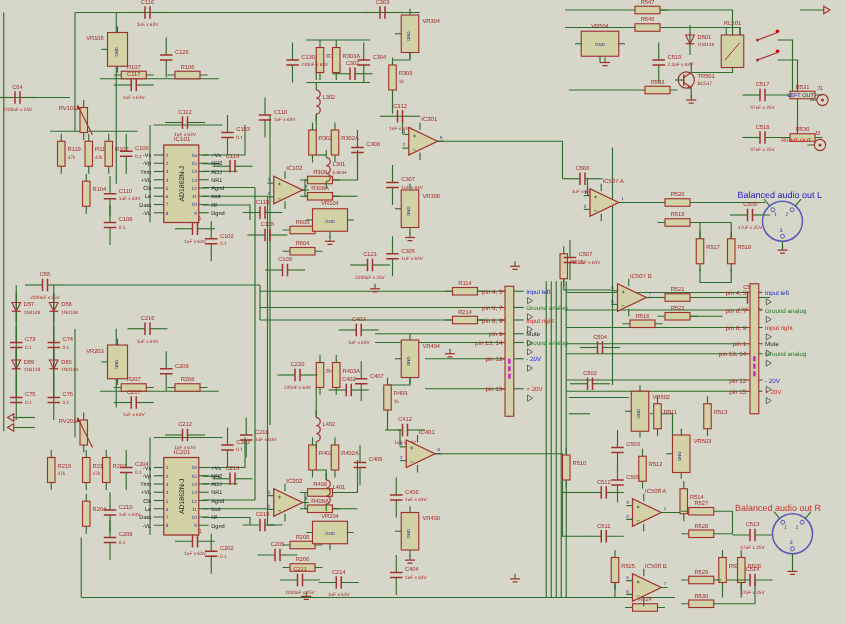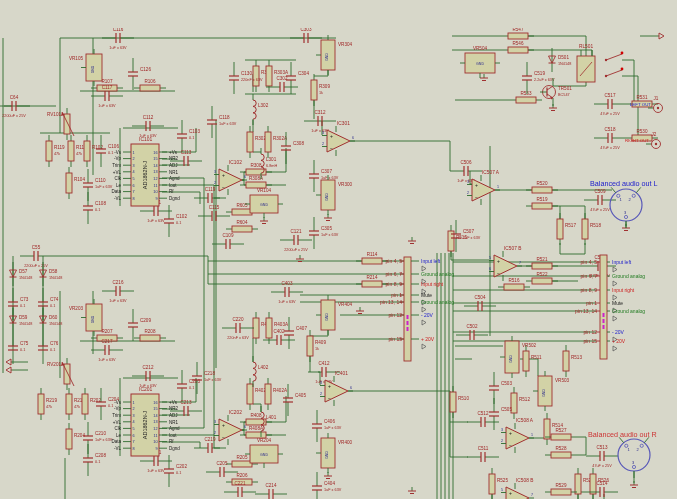--- a/index.html
+++ b/index.html
@@ -1,18 +1,18 @@
 <!DOCTYPE html>
 <html><head>
 <meta charset="utf-8">
 <style>
   html,body{margin:0;padding:0;}
   body{width:677px;height:499px;overflow:hidden;background:#d7d7c9;
        font-family:"Liberation Sans", sans-serif;}
-  #canvas-wrap{position:relative;width:677px;height:467px;margin-top:28px;}
+  #canvas-wrap{position:relative;width:677px;height:467px;}
   svg{display:block;}
   text{font-family:"Liberation Sans", sans-serif;}
 </style>
 </head>
 <body>
 
 <div id="canvas-wrap">
   <svg id="schematic" width="677" height="499" viewBox="0 0 677 499">
       <rect x="0" y="0" width="677" height="499" fill="#d7d7c9"></rect>
       <polyline points="60,10 336,10" fill="none" stroke="#2e6b2e" stroke-width="0.9"></polyline>

